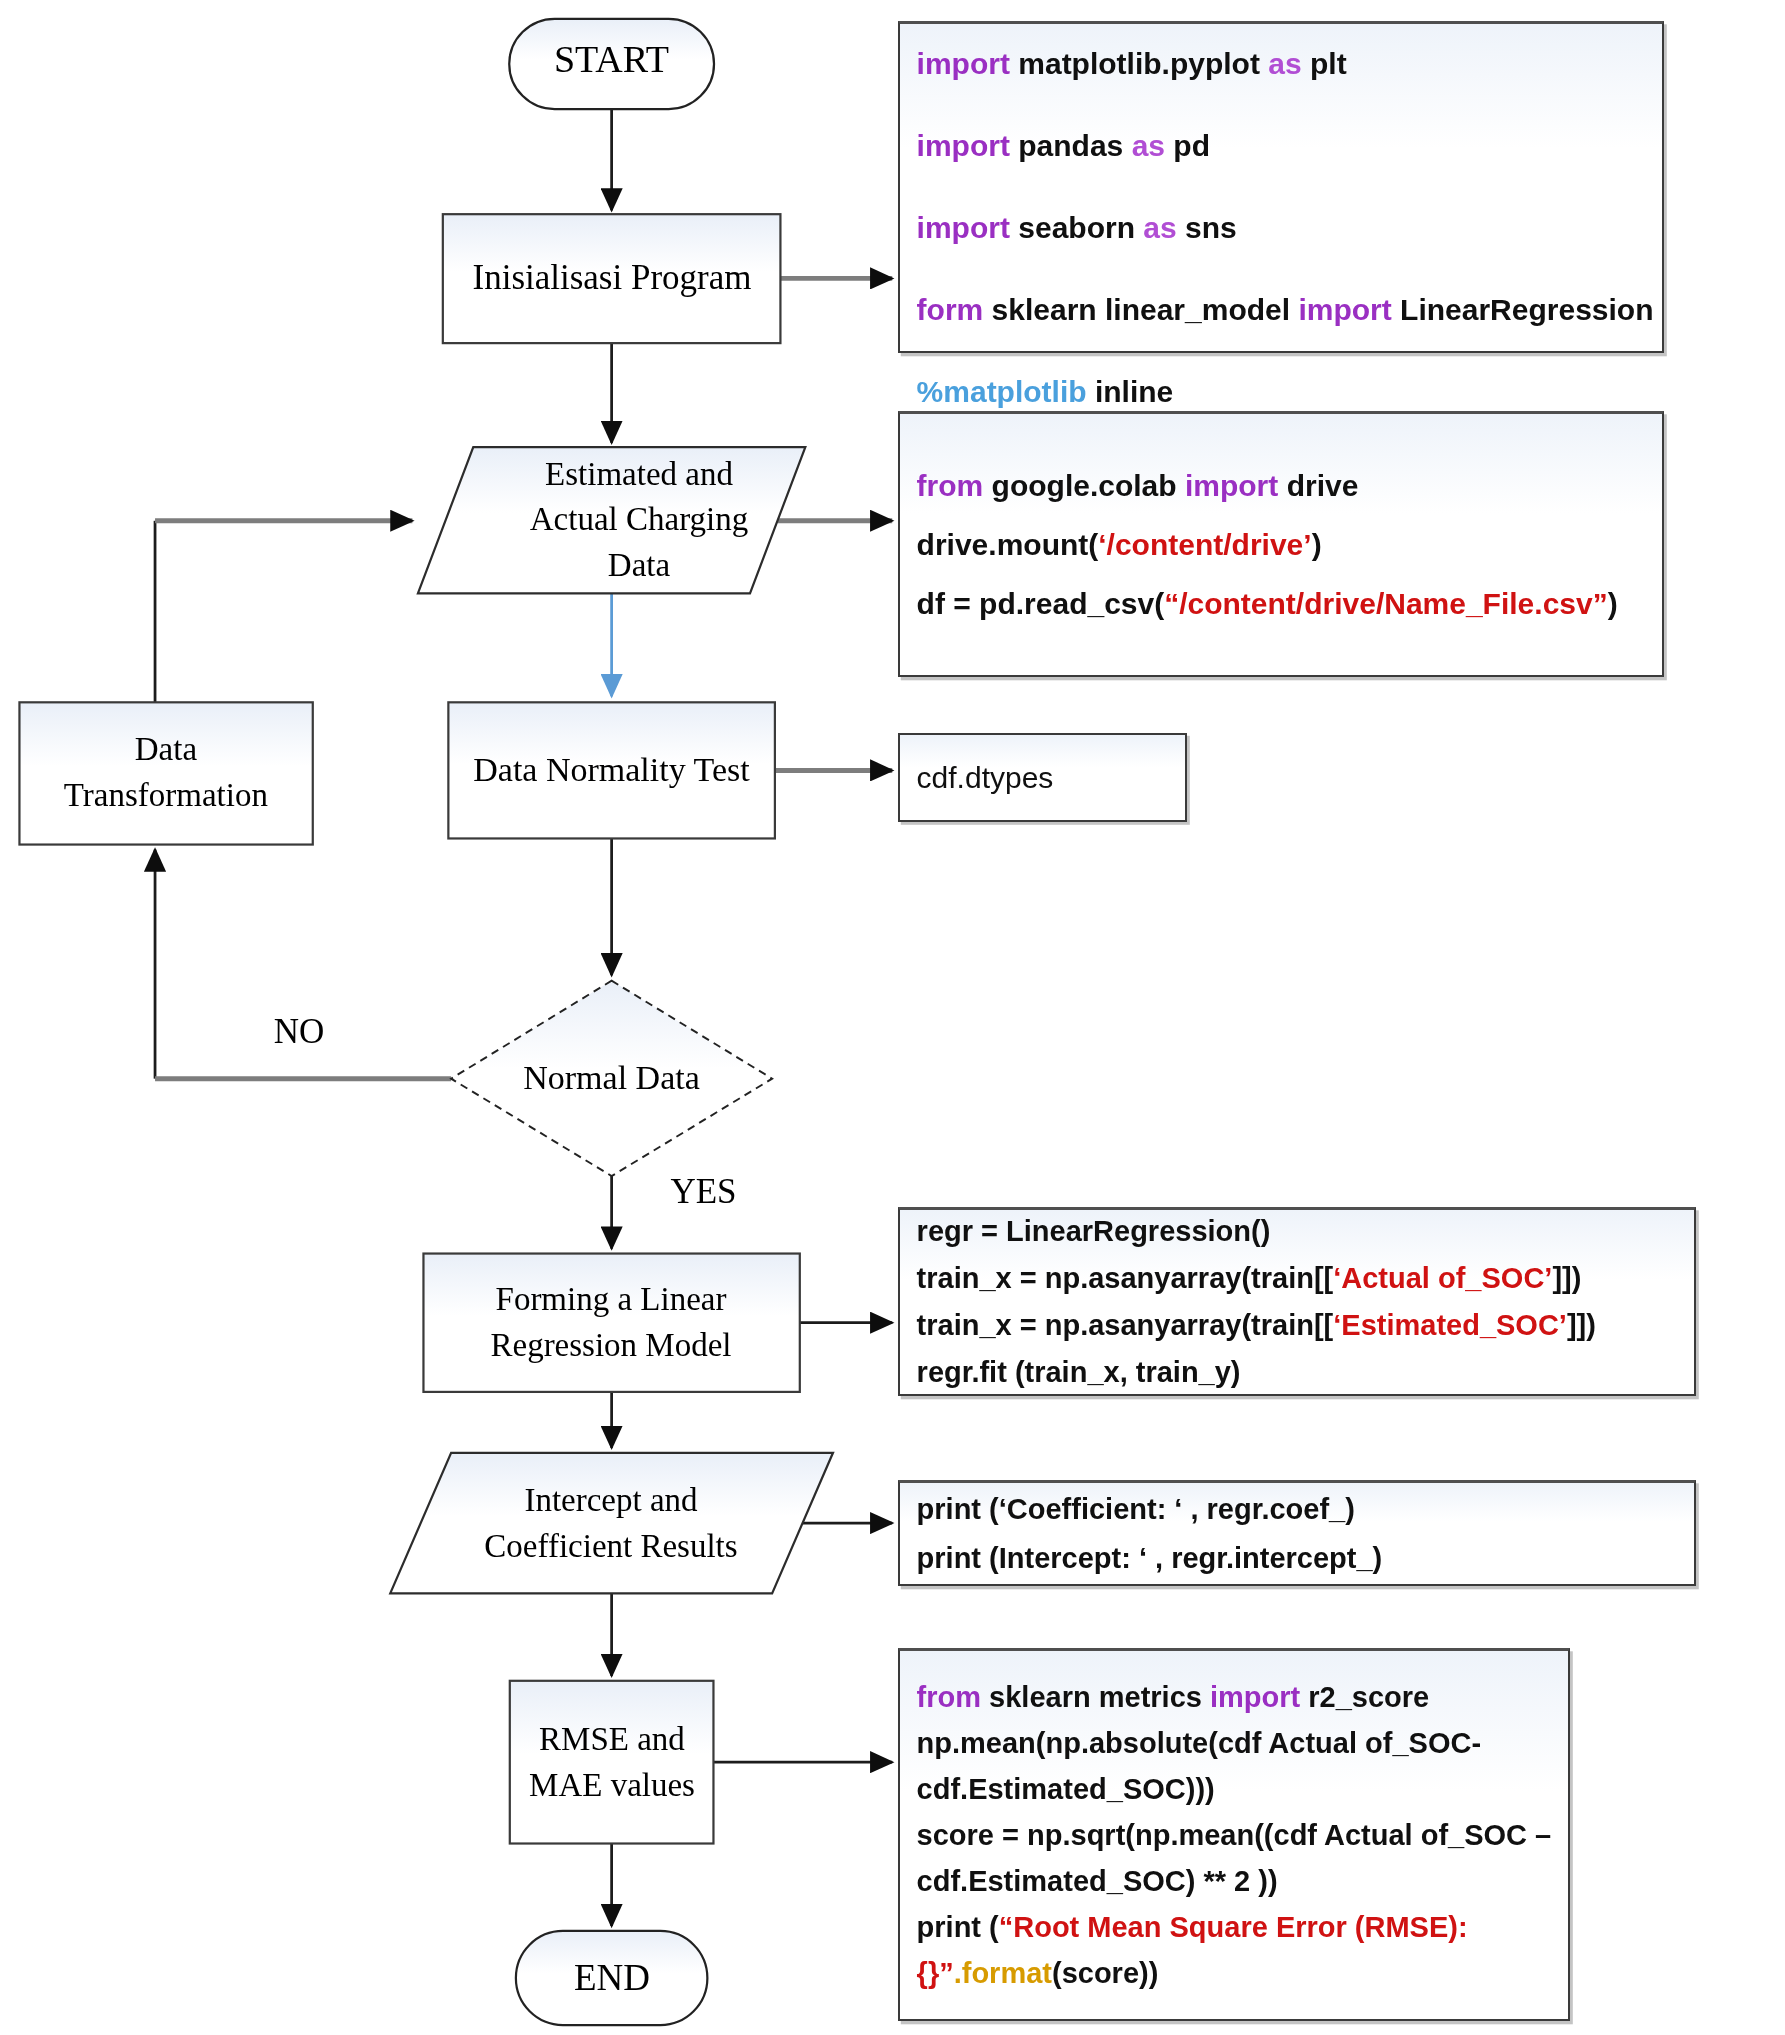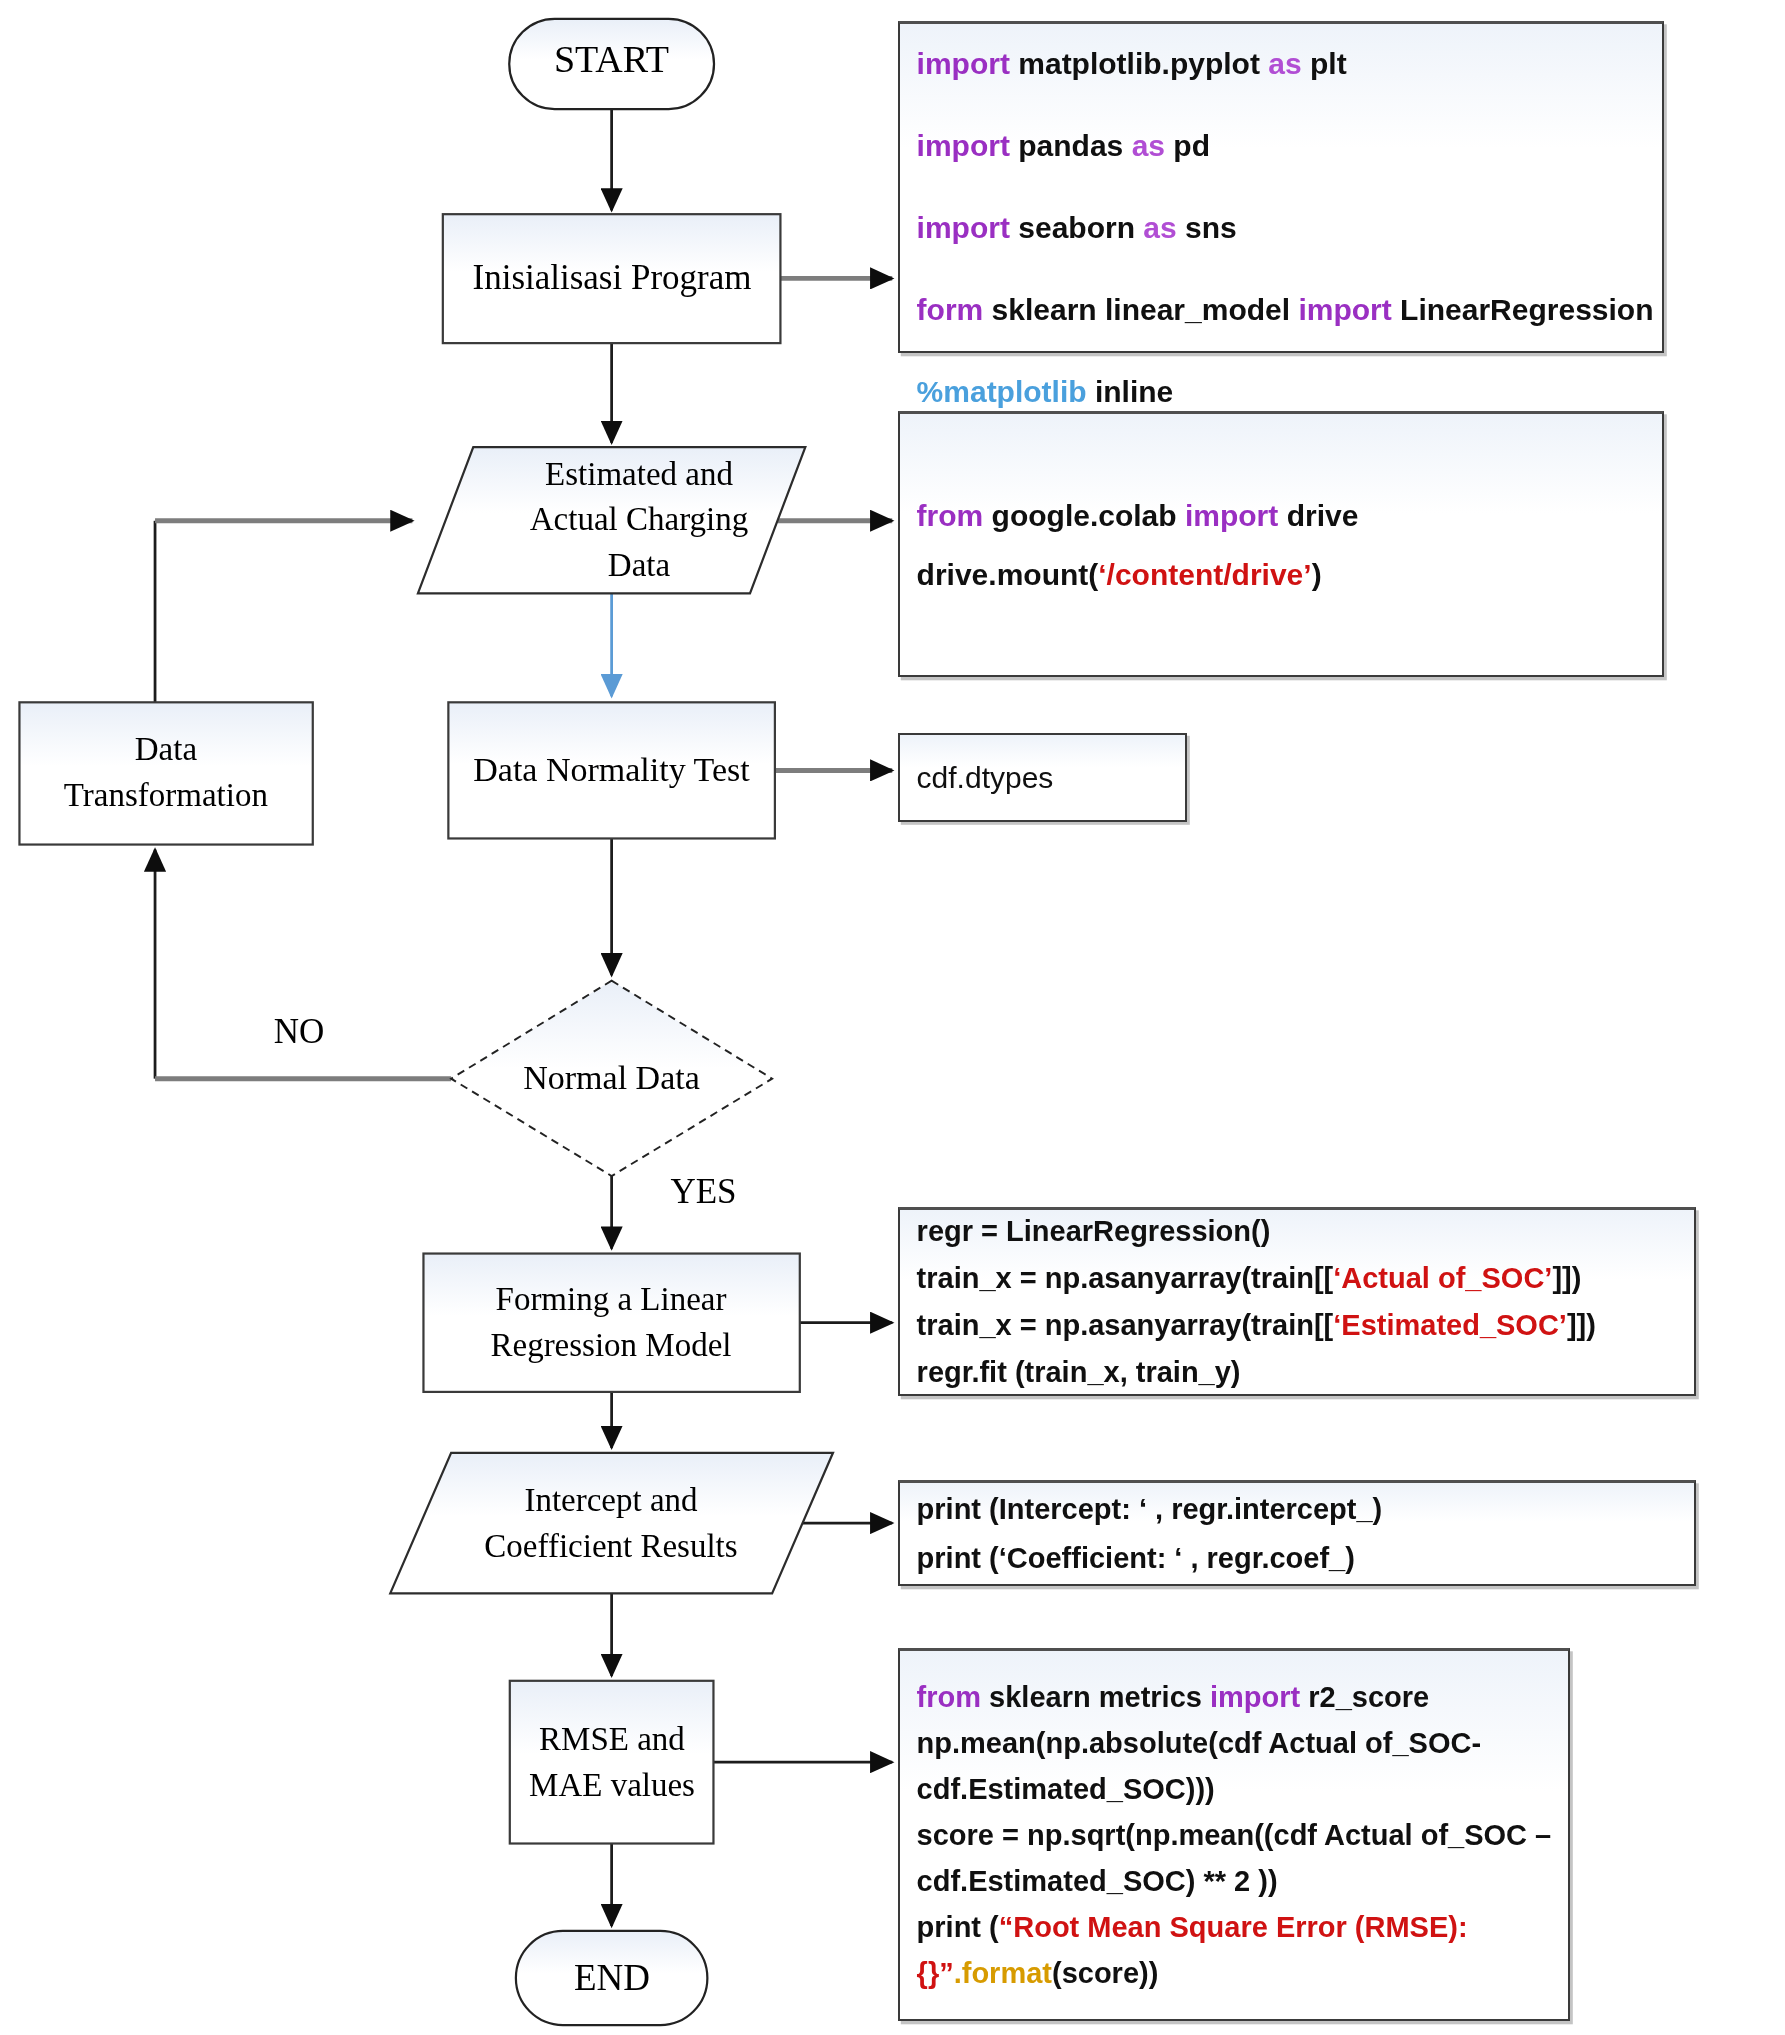--- a/index.html
+++ b/index.html
@@ -148,36 +148,37 @@
     <div class="cl"><span class="p">import </span><span class="k">matplotlib.pyplot </span><span class="p2">as </span><span class="k">plt</span></div>
     <div class="cl"><span class="p">import </span><span class="k">pandas </span><span class="p2">as </span><span class="k">pd</span></div>
     <div class="cl"><span class="p">import </span><span class="k">seaborn </span><span class="p2">as </span><span class="k">sns</span></div>
     <div class="cl"><span class="p">form </span><span class="k">sklearn linear_model </span><span class="p">import </span><span class="k">LinearRegression</span></div>
     <div class="cl"><span class="b">%matplotlib </span><span class="k">inline</span></div>
   </div>
 
   <div id="code2" class="code-box">
     <div class="cl"><span class="p">from </span><span class="k">google.colab </span><span class="p">import </span><span class="k">drive</span></div>
     <div class="cl"><span class="k">drive.mount(</span><span class="r">‘/content/drive’</span><span class="k">)</span></div>
+    <div class="cl"><span class="k">df = pd.read_csv(</span><span class="r">“/content/drive/Name_File.csv”</span><span class="k">)</span></div>
   </div>
 
   <div id="cdfbox" class="code-box">
     <div class="cl"><span class="k">cdf.dtypes</span></div>
   </div>
 
   <div id="code3" class="code-box">
     <div class="cl"><span class="k">regr = LinearRegression()</span></div>
     <div class="cl"><span class="k">train_x = np.asanyarray(train[[</span><span class="r">‘Actual of_SOC’</span><span class="k">]])</span></div>
     <div class="cl"><span class="k">train_x = np.asanyarray(train[[</span><span class="r">‘Estimated_SOC’</span><span class="k">]])</span></div>
     <div class="cl"><span class="k">regr.fit (train_x, train_y)</span></div>
   </div>
 
   <div id="code4" class="code-box">
+    <div class="cl"><span class="k">print (‘Coefficient: ‘ , regr.coef_)</span></div>
     <div class="cl"><span class="k">print (Intercept: ‘ , regr.intercept_)</span></div>
-    <div class="cl"><span class="k">print (‘Coefficient: ‘ , regr.coef_)</span></div>
   </div>
 
   <div id="code5" class="code-box">
     <div class="cl"><span class="p">from </span><span class="k">sklearn metrics </span><span class="p">import </span><span class="k">r2_score</span></div>
     <div class="cl"><span class="k">np.mean(np.absolute(cdf Actual of_SOC-</span></div>
     <div class="cl"><span class="k">cdf.Estimated_SOC)))</span></div>
     <div class="cl"><span class="k">score = np.sqrt(np.mean((cdf Actual of_SOC –</span></div>
     <div class="cl"><span class="k">cdf.Estimated_SOC) ** 2 ))</span></div>
     <div class="cl"><span class="k">print (</span><span class="r">“Root Mean Square Error (RMSE):</span></div>
     <div class="cl"><span class="r">{}”</span><span class="o">.format</span><span class="k">(score))</span></div>

